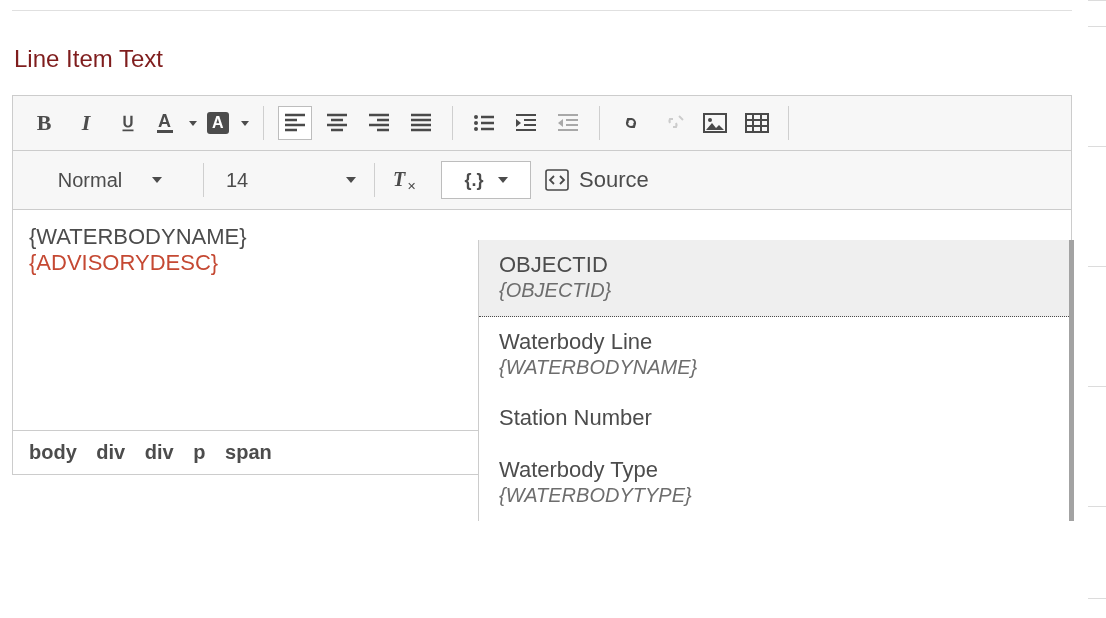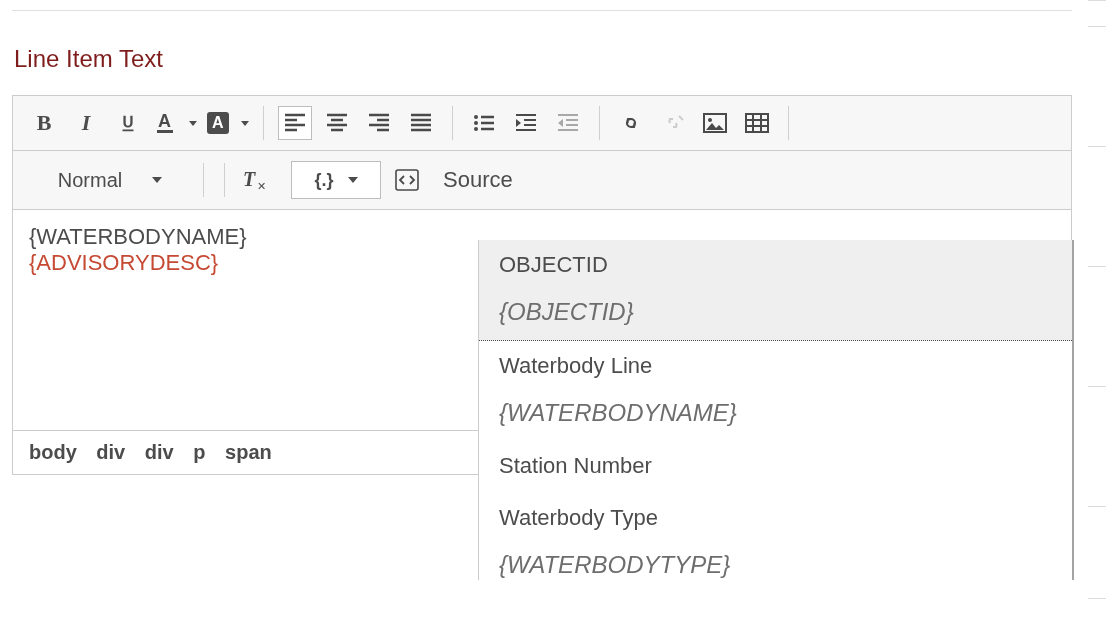--- a/index.html
+++ b/index.html
@@ -119,50 +119,49 @@
     font-weight: 600;
     color: #4c4c4c;
   }
   .insert-btn .caret { margin-left: 14px; }
   .source-btn {
     display: inline-flex;
     align-items: center;
     margin-left: 14px;
     font-size: 22px;
     color: #4c4c4c;
-    gap: 14px;
   }
   .source-btn svg { margin-right: 10px; }
   .dropdown {
     position: absolute;
     left: 478px;
     top: 240px;
     width: 596px;
     background: #fff;
     border-left: 1px solid #ccc;
-    border-right: 2px solid #a3a3a3;
+    border-right: 5px solid #a3a3a3;
     max-height: 340px;
     overflow: hidden;
   }
   .dd-item {
     padding: 12px 20px 14px 20px;
   }
   .dd-item.first {
     background: #efefef;
     border-bottom: 1px dotted #4c4c4c;
   }
   .dd-label {
     font-size: 22px;
     color: #4c4c4c;
   }
   .dd-token {
-    font-size: 24px;
+    font-size: 20px;
     font-style: italic;
     color: #6d6d6d;
-    margin-top: 20px;
+    margin-top: 1px;
   }
   
   .right-rules {
     position: absolute;
     right: 0;
     top: 0;
     width: 20px;
     height: 618px;
   }
   .right-rules div {
@@ -285,20 +284,24 @@
 
       <div class="spacer-divider"></div>
     </div>
 
     <div class="toolbar-row row2">
       <div class="picker" style="width:170px;justify-content:center">
         <span>Normal</span>
         <span class="caret"></span>
       </div>
       <div class="spacer-divider"></div>
+      <div class="picker" style="width:150px;justify-content:space-between">
+        <span>14</span>
+        <span class="caret"></span>
+      </div>
       <div class="spacer-divider"></div>
       <div class="tbtn">
         <svg width="26" height="24" viewBox="0 0 26 24">
             <text x="0" y="18" font-family="Georgia" font-style="italic" font-weight="bold" font-size="20" fill="#4a4a4a">T</text>
             <text x="14" y="22" font-family="Arial" font-size="11" fill="#4a4a4a">✕</text>
           </svg>
       </div>
       <div style="width:14px"></div>
       <div class="insert-btn">
         <span>{.}</span>

